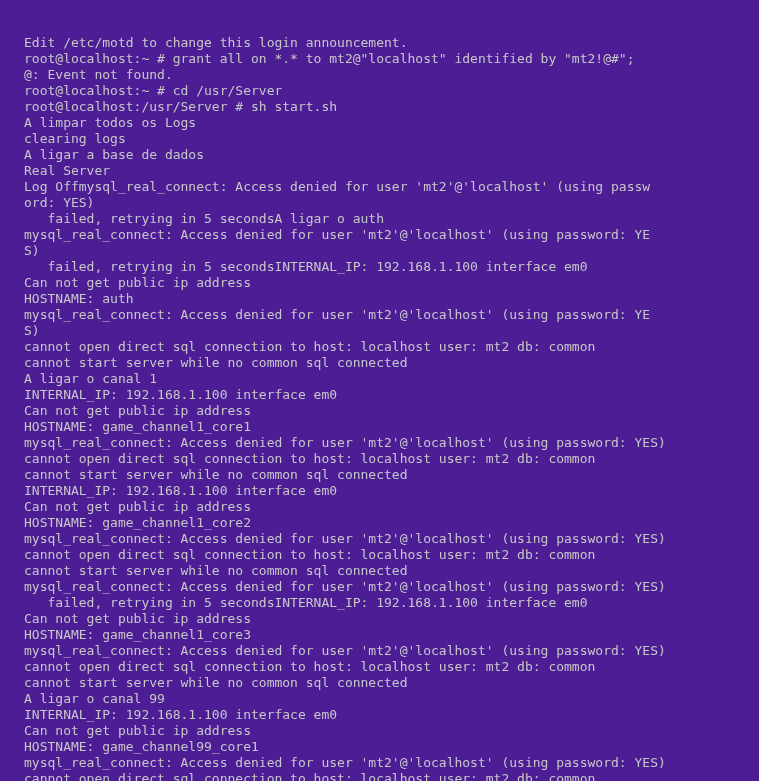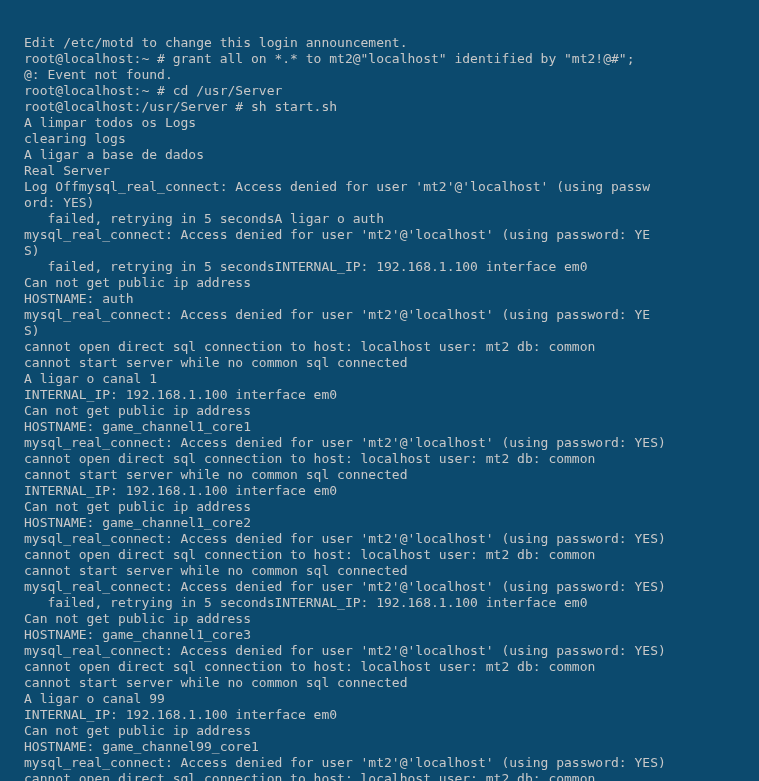--- a/index.html
+++ b/index.html
@@ -32,16 +32,16 @@
     white-space: pre;
     font-family: "DejaVu Sans Mono", "Liberation Mono", monospace;
     font-size: 13px;
     line-height: 16px;
     color: #c8c8c8;
   }
 </style>
 </head>
 <body style="background: rgb(0, 0, 0);">
 
-<div id="terminal" style="background: #0c4a6e; color: rgb(200, 200, 200); padding-left: 24px;">
+<div id="terminal" style="background: #4c1d95; color: rgb(200, 200, 200); padding-left: 24px;">
   <div id="terminal-output"><div class="line">Edit /etc/motd to change this login announcement.</div><div class="line">root@localhost:~ # grant all on *.* to mt2@"localhost" identified by "mt2!@#";</div><div class="line">@: Event not found.</div><div class="line">root@localhost:~ # cd /usr/Server</div><div class="line">root@localhost:/usr/Server # sh start.sh</div><div class="line">A limpar todos os Logs</div><div class="line">clearing logs</div><div class="line">A ligar a base de dados</div><div class="line">Real Server</div><div class="line">Log Offmysql_real_connect: Access denied for user 'mt2'@'localhost' (using passw</div><div class="line">ord: YES)</div><div class="line">   failed, retrying in 5 secondsA ligar o auth</div><div class="line">mysql_real_connect: Access denied for user 'mt2'@'localhost' (using password: YE</div><div class="line">S)</div><div class="line">   failed, retrying in 5 secondsINTERNAL_IP: 192.168.1.100 interface em0</div><div class="line">Can not get public ip address</div><div class="line">HOSTNAME: auth</div><div class="line">mysql_real_connect: Access denied for user 'mt2'@'localhost' (using password: YE</div><div class="line">S)</div><div class="line">cannot open direct sql connection to host: localhost user: mt2 db: common</div><div class="line">cannot start server while no common sql connected</div><div class="line">A ligar o canal 1</div><div class="line">INTERNAL_IP: 192.168.1.100 interface em0</div><div class="line">Can not get public ip address</div><div class="line">HOSTNAME: game_channel1_core1</div><div class="line">mysql_real_connect: Access denied for user 'mt2'@'localhost' (using password: YES)</div><div class="line">cannot open direct sql connection to host: localhost user: mt2 db: common</div><div class="line">cannot start server while no common sql connected</div><div class="line">INTERNAL_IP: 192.168.1.100 interface em0</div><div class="line">Can not get public ip address</div><div class="line">HOSTNAME: game_channel1_core2</div><div class="line">mysql_real_connect: Access denied for user 'mt2'@'localhost' (using password: YES)</div><div class="line">cannot open direct sql connection to host: localhost user: mt2 db: common</div><div class="line">cannot start server while no common sql connected</div><div class="line">mysql_real_connect: Access denied for user 'mt2'@'localhost' (using password: YES)</div><div class="line">   failed, retrying in 5 secondsINTERNAL_IP: 192.168.1.100 interface em0</div><div class="line">Can not get public ip address</div><div class="line">HOSTNAME: game_channel1_core3</div><div class="line">mysql_real_connect: Access denied for user 'mt2'@'localhost' (using password: YES)</div><div class="line">cannot open direct sql connection to host: localhost user: mt2 db: common</div><div class="line">cannot start server while no common sql connected</div><div class="line">A ligar o canal 99</div><div class="line">INTERNAL_IP: 192.168.1.100 interface em0</div><div class="line">Can not get public ip address</div><div class="line">HOSTNAME: game_channel99_core1</div><div class="line">mysql_real_connect: Access denied for user 'mt2'@'localhost' (using password: YES)</div><div class="line">cannot open direct sql connection to host: localhost user: mt2 db: common</div></div>
   
 </div>
 
 </body></html>

